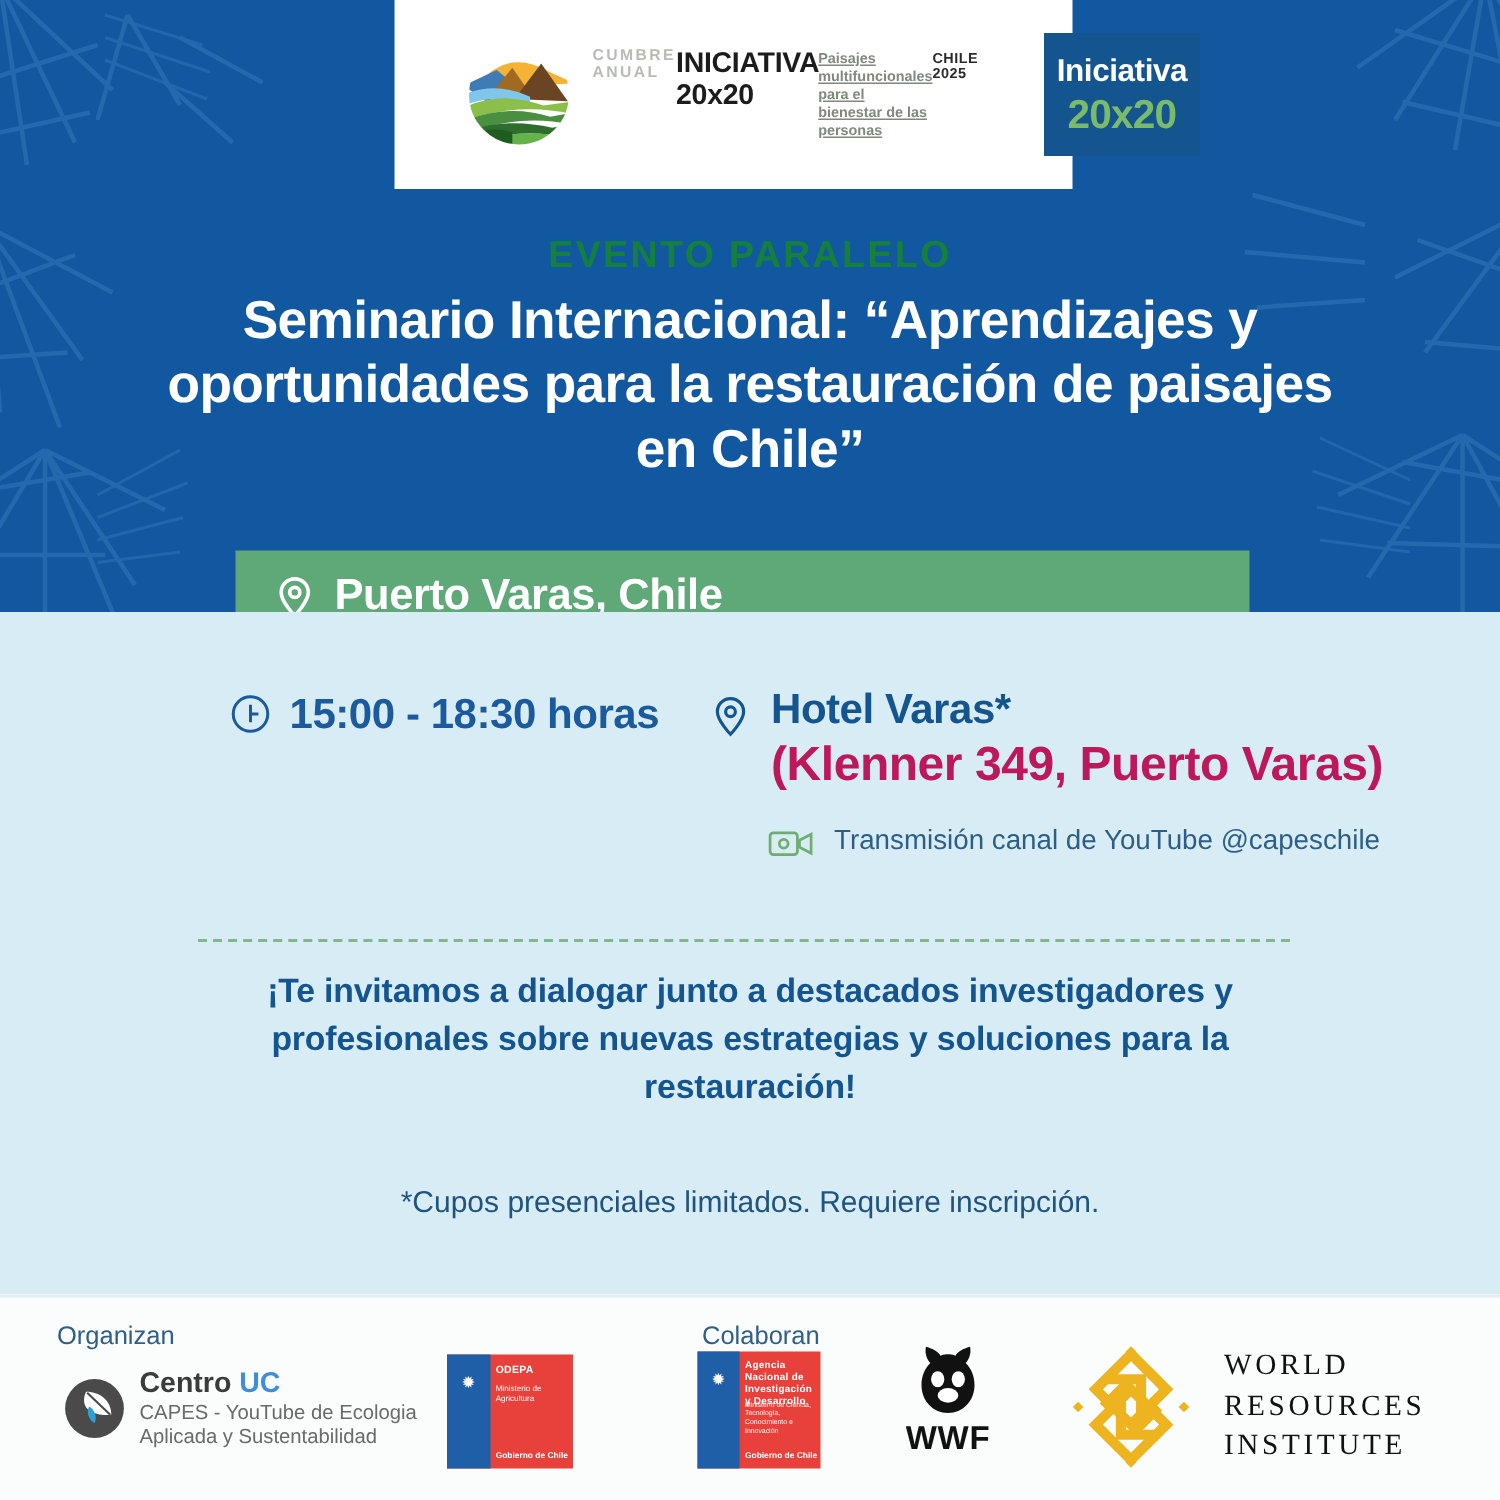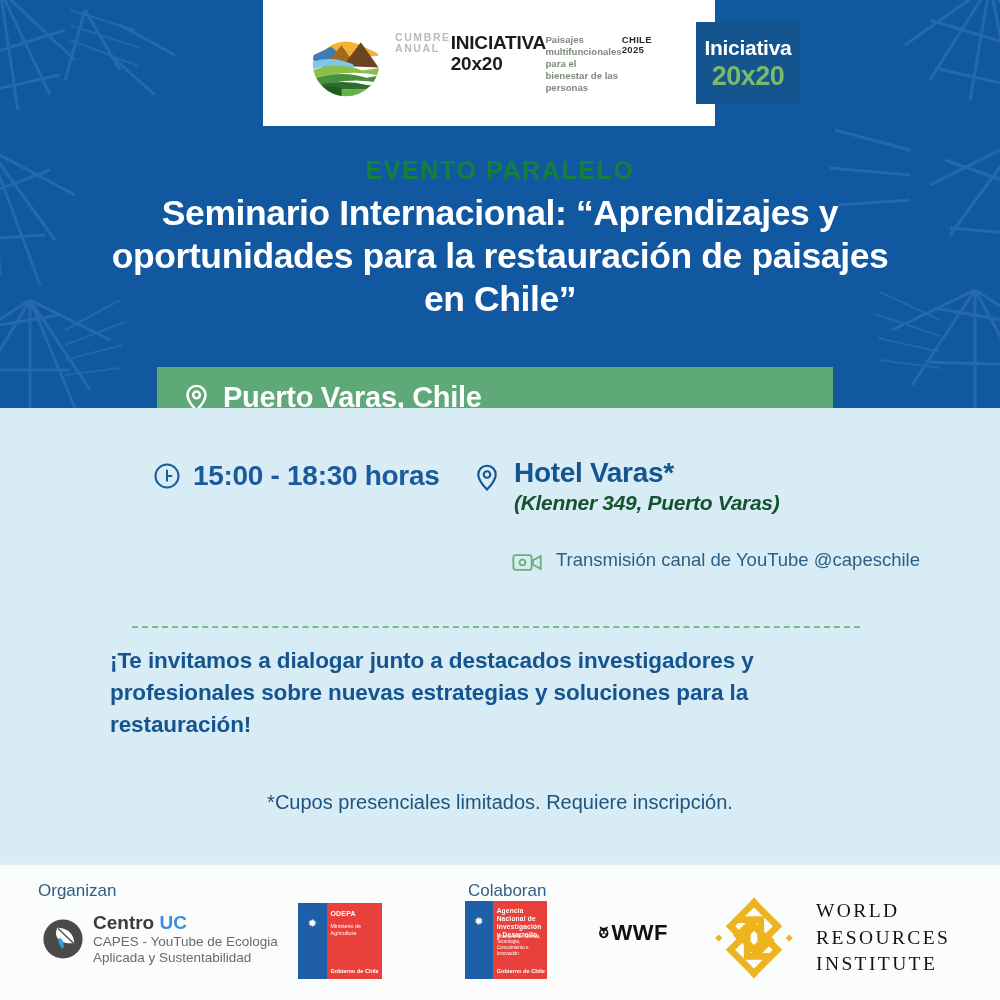--- a/index.html
+++ b/index.html
@@ -26,21 +26,21 @@
   .logo-panel{
     position:absolute;left:263px;top:0;width:452px;height:126px;
     background:#ffffff;display:flex;align-items:center;
     padding:0 8px;box-sizing:border-box;
   }
   .cumbre-lockup{display:flex;align-items:center;gap:12px;margin-left:38px;}
   .cumbre-mark{width:74px;height:74px;flex:none;}
   .cumbre-txt{display:flex;line-height:1.08;}
   .cumbre-kicker{font-size:10.5px;letter-spacing:1.6px;color:#b9bcb3;font-weight:700;}
   .cumbre-name{font-size:19px;font-weight:800;color:#1c1c1c;letter-spacing:-.2px;margin-top:1px;}
-  .cumbre-sub{font-size:9.6px;color:#7f8a7c;font-weight:600;max-width:180px;line-height:1.25;margin-top:2px;}
+  .cumbre-sub{font-size:9.6px;color:#7f8a7c;font-weight:600;max-width:180px;line-height:1.25;margin-top:2px;text-decoration:underline;}
   .cumbre-year{font-size:9.6px;color:#2a2a2a;font-weight:800;letter-spacing:.3px;margin-top:3px;}
 
   .badge2020{
     width:104px;height:82px;background:#14558f;margin-left:44px;flex:none;
     display:flex;flex-direction:column;align-items:center;justify-content:center;line-height:1;
   }
   .badge2020 .b1{color:#ffffff;font-size:21px;font-weight:800;letter-spacing:-.3px;}
   .badge2020 .b2{color:#79bb6b;font-size:27px;font-weight:800;letter-spacing:-.5px;margin-top:5px;}
 
   
@@ -62,33 +62,33 @@
   .datebar .chunk + .chunk{margin-left:44px;}
   .datebar .txt{color:#ffffff;font-size:29px;font-weight:800;letter-spacing:-.3px;}
 
   
   .details{position:absolute;left:0;top:452px;width:1000px;height:150px;}
   .time-row{position:absolute;left:152px;top:8px;display:flex;align-items:center;gap:11px;}
   .time-row .txt{color:#1b5a9c;font-size:28px;font-weight:800;letter-spacing:-.3px;}
   .venue{position:absolute;left:472px;top:4px;display:flex;gap:12px;}
   .venue .vtxt{display:flex;flex-direction:column;line-height:1.22;}
   .venue .v1{color:#14548f;font-size:28px;font-weight:800;letter-spacing:-.3px;}
-  .venue .v2{color:#14532d;font-size:21px;font-weight:700;letter-spacing:-.3px;font-style:italic;}
+  .venue .v2{color:#be185d;font-size:32px;font-weight:700;letter-spacing:-.3px;}
   .stream{position:absolute;left:512px;top:96px;display:flex;gap:13px;align-items:flex-start;}
   .stream .stxt{color:#2d5f86;font-size:18.5px;line-height:1.28;font-weight:400;}
 
   
   .divider{
     position:absolute;left:132px;top:626px;width:728px;height:0;
     border-top:2.5px dashed #7fb889;
   }
 
   
   .invite{
-    position:absolute;left:110px;right:110px;top:645px;text-align:left;
+    position:absolute;left:110px;right:110px;top:645px;text-align:center;
     color:#14548f;font-size:22.5px;font-weight:800;line-height:1.42;letter-spacing:-.1px;
   }
   .note{
     position:absolute;left:0;right:0;top:791px;text-align:center;
     color:#20547f;font-size:20px;font-weight:400;
   }
 
   
   .foot-label{position:absolute;color:#2f5f86;font-size:17px;font-weight:400;}
   .lbl-org{left:38px;top:881px;}
@@ -107,21 +107,21 @@
   .flag-right{flex:1;position:relative;}
   .flag-t1{position:absolute;left:7%;top:9%;color:#fff;font-weight:800;font-size:7px;letter-spacing:.2px;line-height:1.18;}
   .flag-t2{position:absolute;left:7%;top:26%;color:#fff;font-size:5.4px;line-height:1.25;width:86%;}
   .flag-t3{position:absolute;left:7%;bottom:7%;color:#fff;font-weight:700;font-size:5.6px;}
   .odepa{left:298px;top:903px;width:84px;height:76px;}
   .anid{left:465px;top:901px;width:82px;height:78px;}
   .anid .flag-t1{font-size:6.6px;top:8%;}
   .anid .flag-t2{top:42%;font-size:4.6px;}
 
   .wwf{position:absolute;left:596px;top:892px;width:72px;height:80px;
-       display:flex;flex-direction:row;align-items:center;}
+       display:flex;flex-direction:column;align-items:center;}
   .wwf svg{display:block;}
   .wwf-word{font-size:22px;font-weight:800;color:#111;letter-spacing:.5px;margin-top:1px;}
 
   .wri{position:absolute;left:712px;top:896px;display:flex;align-items:center;gap:20px;}
   .wri-mark{width:84px;height:84px;flex:none;}
   .wri-txt{display:flex;flex-direction:column;line-height:1.36;
            font-family:"Liberation Serif", serif;color:#121212;
            font-size:19.5px;letter-spacing:2.4px;}
 </style>
 </head>

